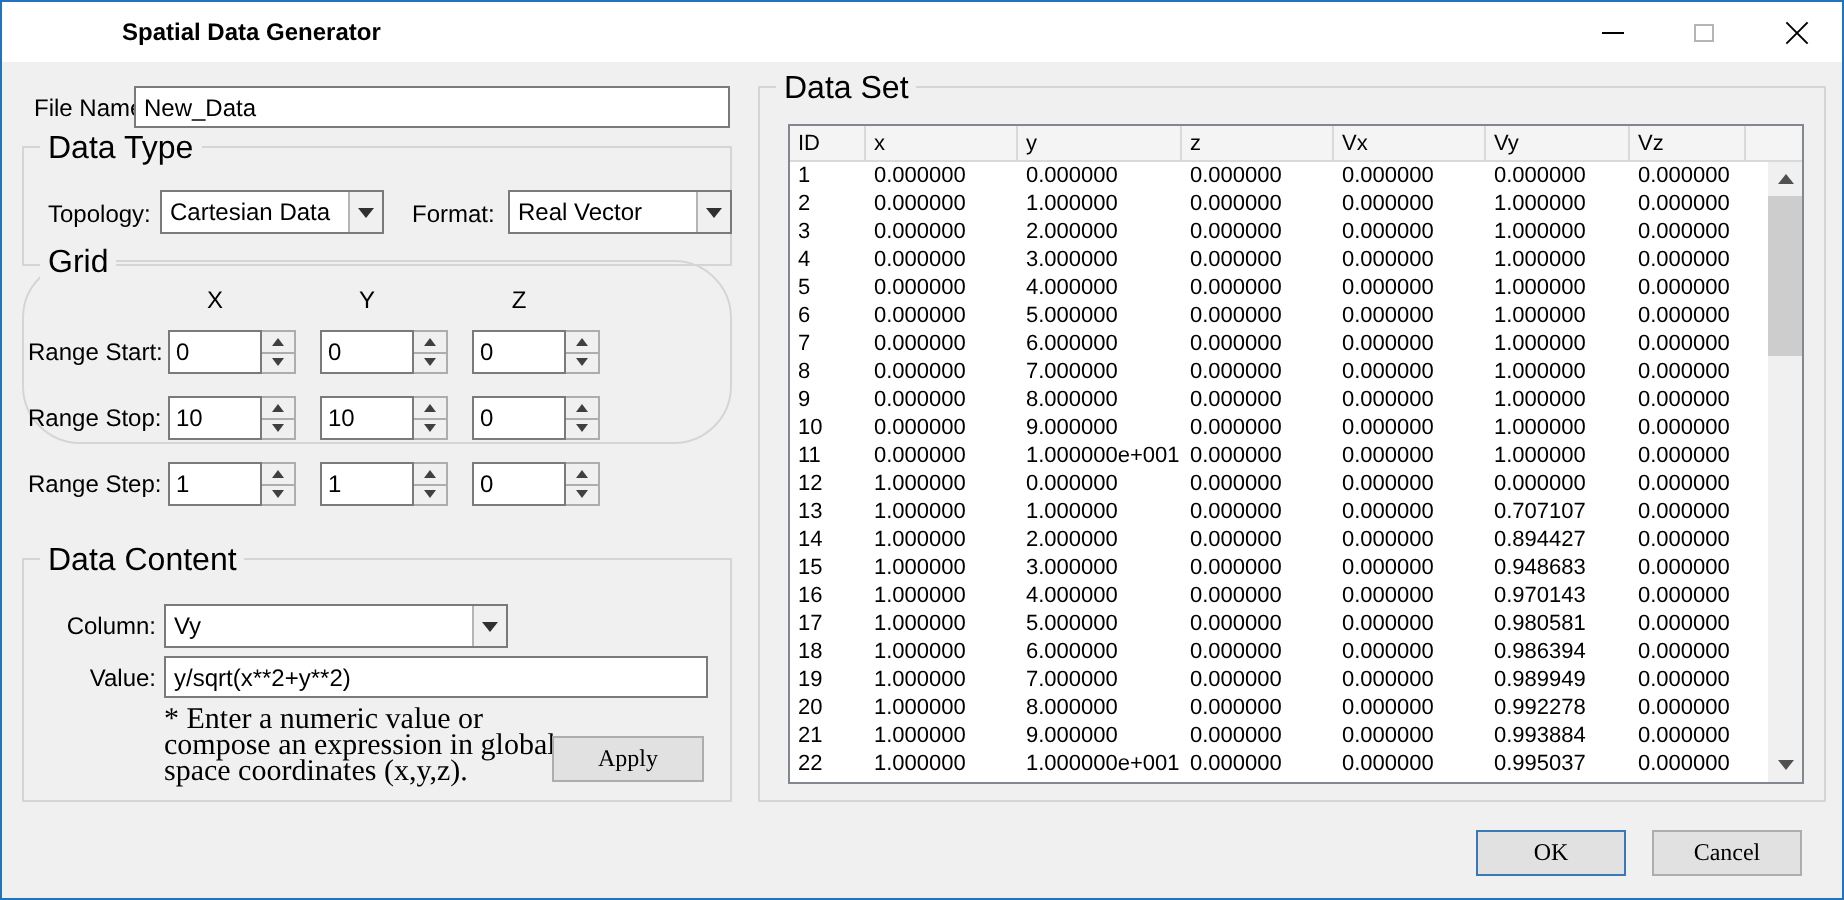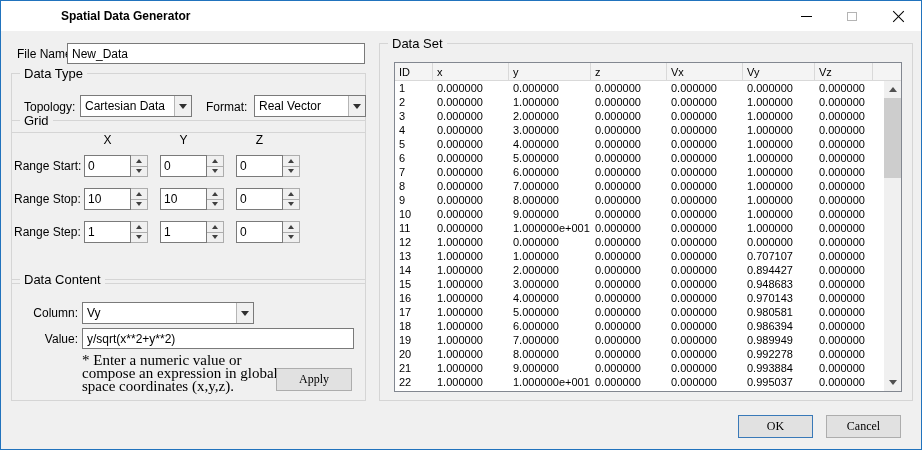--- a/index.html
+++ b/index.html
@@ -16,21 +16,21 @@
   .icon-min { width:11px; height:1px; background:#000; display:block; }
   .icon-max { width:10px; height:9px; border:1px solid #b4b4b4; display:block; }
   .icon-close { position:relative; width:13px; height:13px; display:block; }
   .icon-close::before, .icon-close::after { content:""; position:absolute; left:6px; top:-1px; width:1px; height:15px; background:#000; }
   .icon-close::before { transform:rotate(45deg); }
   .icon-close::after { transform:rotate(-45deg); }
 
   .body { position:absolute; top:30px; left:0; right:0; bottom:0; background:#f0f0f0; }
 
   .groupbox { position:absolute; border:1px solid #d5d5d5; }
-  .legend { position:absolute; top:-8px; left:8px; background:#f0f0f0; padding:0 4px; font-size:13px;text-align:center; }
+  .legend { position:absolute; top:-8px; left:8px; background:#f0f0f0; padding:0 4px; font-size:16px;text-align:center; }
 
   .label { position:absolute; font-size:12px; white-space:nowrap; }
   .label.r { text-align:right; }
 
   .textbox { position:absolute; background:#fff; border:1px solid #7a7a7a; padding:0 4px;
     font-family:"Liberation Sans", sans-serif; font-size:12px; color:#000; }
 
   .combo { position:absolute; background:#fff; border:1px solid #7a7a7a; display:flex; align-items:stretch; }
   .combo .sel { flex:1; padding-left:4px; display:flex; align-items:center; overflow:hidden; white-space:nowrap; }
   .combo .drop { width:17px; background:#f0f0f0; border-left:1px solid #b5b5b5; display:flex; align-items:center; justify-content:center; }
@@ -105,21 +105,21 @@
       </div>
       <span class="label" style="left:194px; top:26px;">Format:</span>
       <div class="combo" style="left:242px; top:21px; width:112px; height:22px;">
         <span class="sel">Real Vector</span>
         <span class="drop">
           <span class="tri-down"></span>
         </span>
       </div>
     </div>
 
-    <div class="groupbox" style="left:10px; top:89px; width:355px; height:164px;">
+    <div class="groupbox" style="left:10px; top:99px; width:355px; height:92px;border-radius:29px;">
       <span class="legend">Grid</span>
 
       <span class="label" style="left:72px; top:12px; width:47px; text-align:center;">X</span>
       <span class="label" style="left:148px; top:12px; width:47px; text-align:center;">Y</span>
       <span class="label" style="left:224px; top:12px; width:47px; text-align:center;">Z</span>
 
       <span class="label r" style="left:2px; top:38px; width:66px;">Range Start:</span>
       <div class="spin-group" style="left:72px; top:34px;">
         <input value="0" style="">
         <span class="spin-btns">

